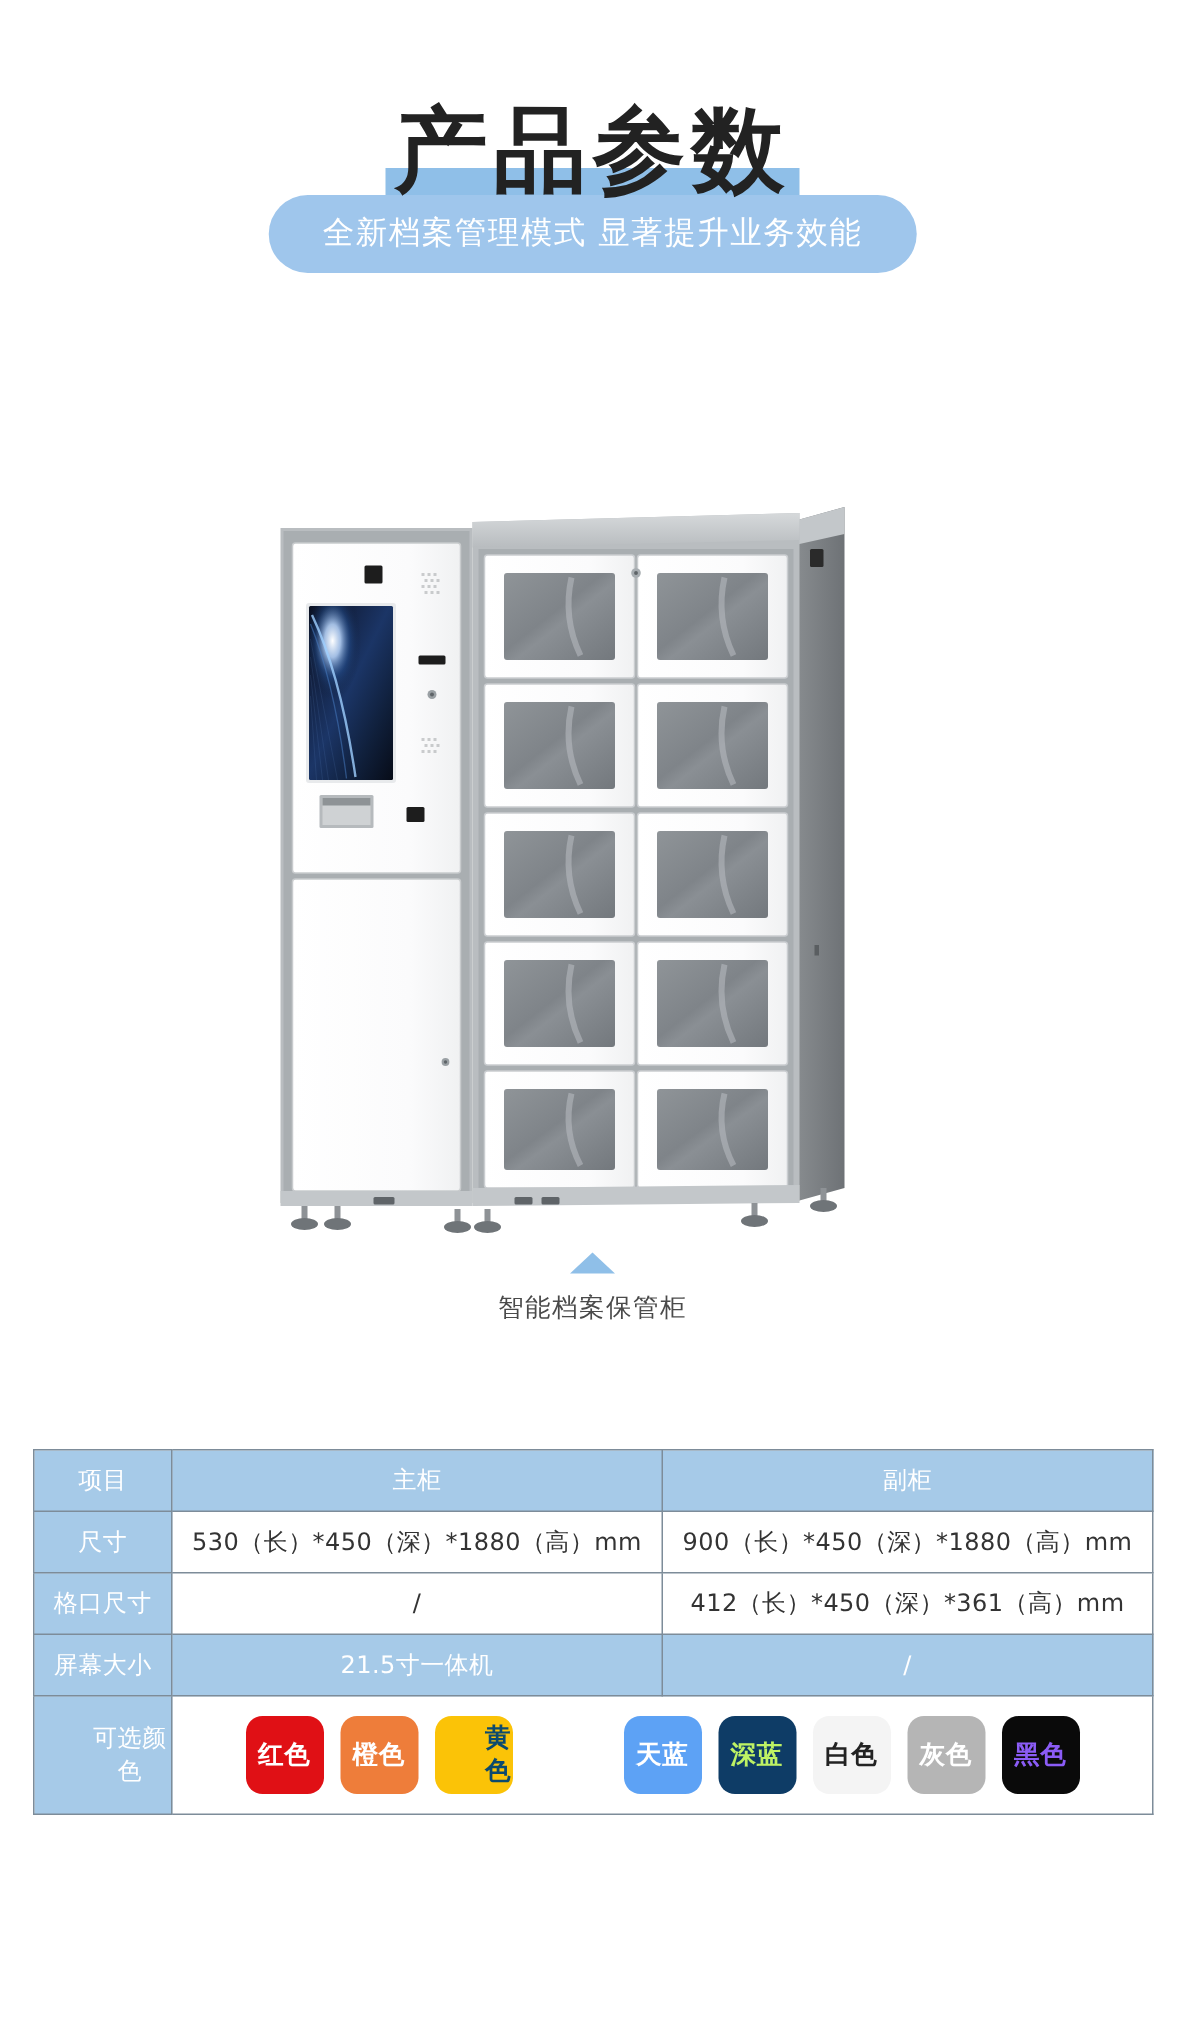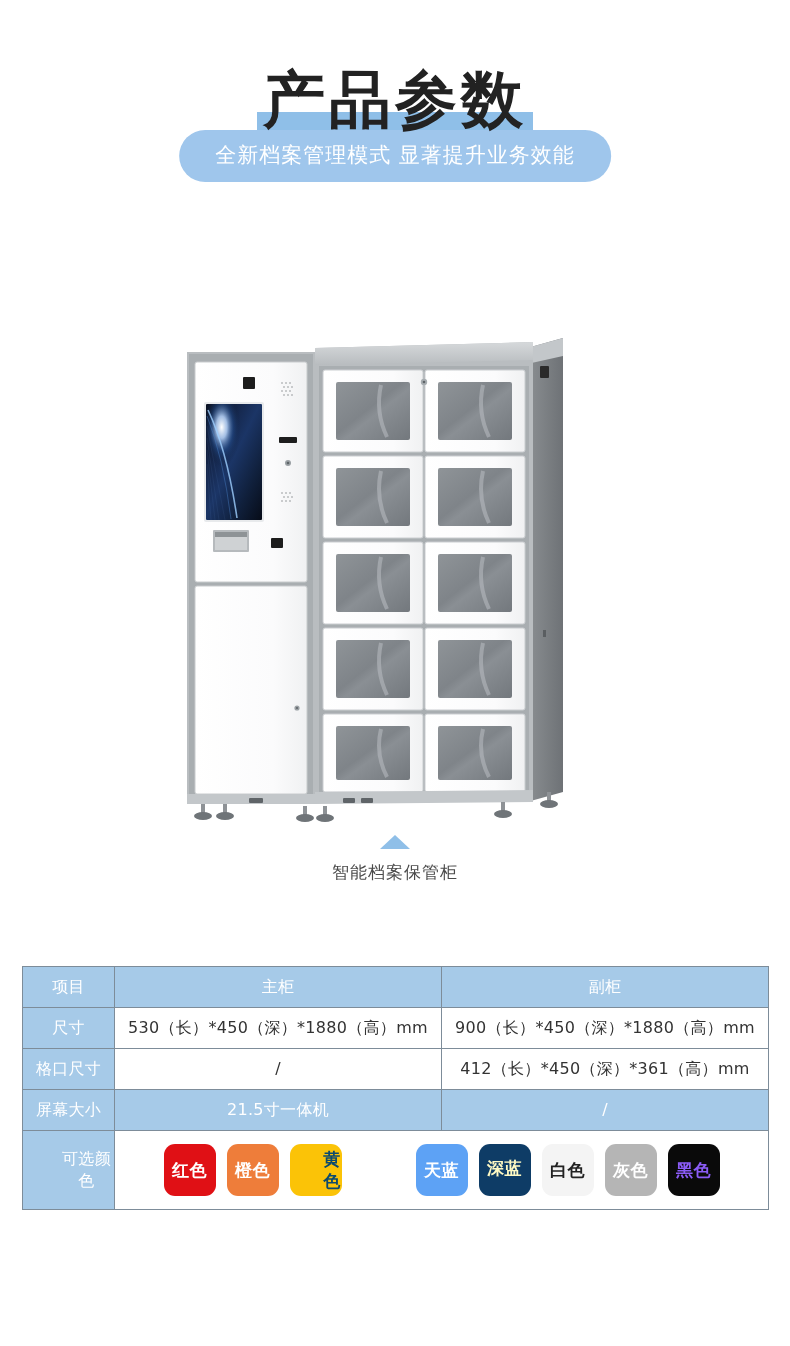--- a/index.html
+++ b/index.html
@@ -432,21 +432,21 @@
       </tr>
       <tr class="row-colors">
         <td class="cell-label">可选颜色</td>
         <td class="swatch-cell" colspan="2">
           <div class="swatch-row" id="swatch-row">
               <div class="swatch" style="background: rgb(224, 16, 21); color: rgb(255, 255, 255);">红色</div>
               <div class="swatch" style="background: rgb(238, 125, 58); color: rgb(255, 255, 255);">橙色</div>
               <div class="swatch" style="background: rgb(251, 195, 7); color: #0c4a6e; padding-left: 33px;">黄色</div>
               <div class="swatch" style="color: rgb(255, 255, 255);">绿色</div>
               <div class="swatch" style="background: rgb(93, 162, 245); color: rgb(255, 255, 255);">天蓝</div>
-              <div class="swatch" style="background: rgb(14, 60, 102); color: #fef9c3; font-family: Liberation Mono, monospace;">深蓝</div>
+              <div class="swatch" style="background: rgb(14, 60, 102); color: #bef264;">深蓝</div>
               <div class="swatch" style="background: rgb(244, 244, 244); color: rgb(34, 34, 34);">白色</div>
               <div class="swatch" style="background: rgb(181, 181, 181); color: rgb(255, 255, 255);">灰色</div>
               <div class="swatch" style="background: rgb(10, 10, 10); color: #8b5cf6;">黑色</div>
             </div>
         </td>
       </tr>
     </tbody>
   </table>
 
 </div>

